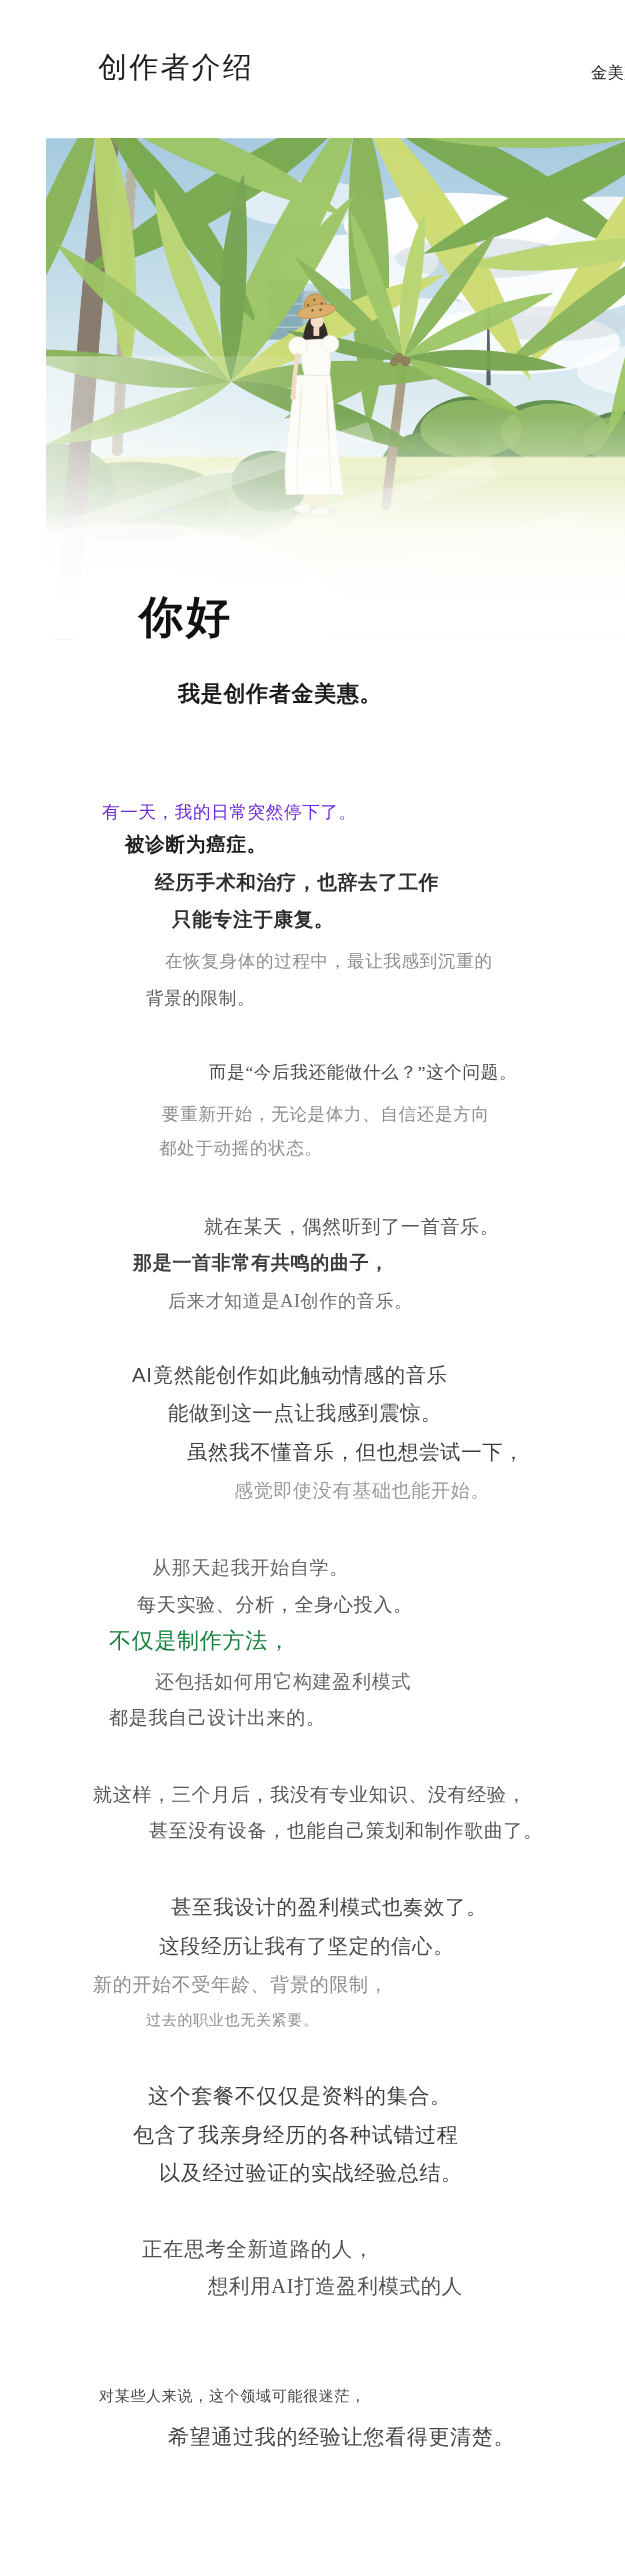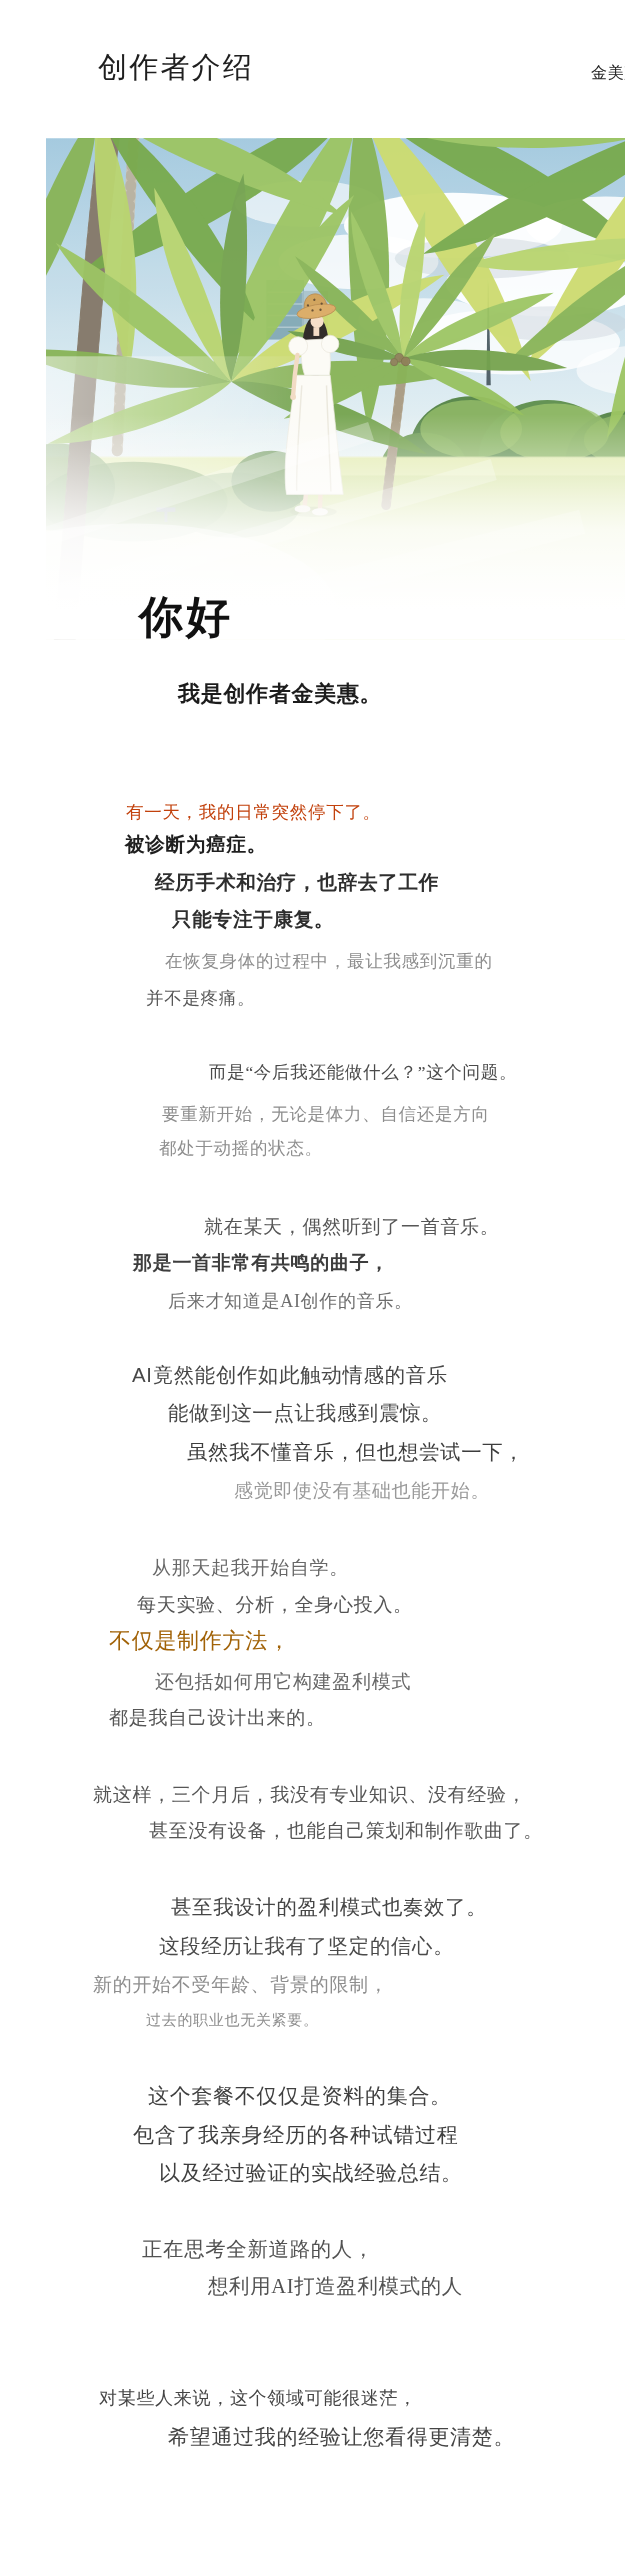--- a/index.html
+++ b/index.html
@@ -204,49 +204,49 @@
       </g>
       <rect x="0" y="300" width="860" height="390" fill="url(#hazeL)"></rect>
       <rect x="0" y="0" width="860" height="690" fill="#ffffff" opacity="0.08"></rect>
       <rect x="0" y="0" width="860" height="690" fill="url(#fade)"></rect>
     </svg>
   </div>
 
   <div class="abs st b6" style="left:93px;top:593px;font-size:44px;color:#111111;letter-spacing:2.9px;">你好</div>
   <div class="abs sb" style="left:132px;top:681px;font-size:22px;color:#1c1c1c;">我是创作者金美惠。</div>
 
-  <div class="abs st" style="left:80px;top:802px;font-size:17.5px;color:#c2410c;">有一天，我的日常突然停下了。</div>
+  <div class="abs st" style="left:56px;top:802px;font-size:17.5px;color:#6d28d9;">有一天，我的日常突然停下了。</div>
   <div class="abs sb" style="left:79px;top:833px;font-size:19.6px;color:#1f1f1f;">被诊断为癌症。</div>
   <div class="abs sb" style="left:109px;top:871px;font-size:19.6px;color:#2e2e2e;">经历手术和治疗，也辞去了工作</div>
   <div class="abs sb" style="left:126px;top:908px;font-size:19.6px;color:#2e2e2e;">只能专注于康复。</div>
   <div class="abs st" style="left:119px;top:951px;font-size:17.5px;color:#8e8e8e;">在恢复身体的过程中，最让我感到沉重的</div>
-  <div class="abs st" style="left:100px;top:988px;font-size:17.5px;color:#585858;">并不是疼痛。</div>
+  <div class="abs st" style="left:100px;top:988px;font-size:17.5px;color:#585858;">背景的限制。</div>
   <div class="abs st" style="left:163px;top:1062px;font-size:17.5px;color:#4a4a4a;">而是“今后我还能做什么？”这个问题。</div>
   <div class="abs st" style="left:116px;top:1104px;font-size:17.5px;color:#8e8e8e;">要重新开始，无论是体力、自信还是方向</div>
   <div class="abs st" style="left:113px;top:1138px;font-size:17.5px;color:#8e8e8e;">都处于动摇的状态。</div>
   <div class="abs st" style="left:158px;top:1216px;font-size:19px;color:#565656;">就在某天，偶然听到了一首音乐。</div>
   <div class="abs st b6" style="left:87px;top:1252px;font-size:19px;color:#3d3d3d;">那是一首非常有共鸣的曲子，</div>
   <div class="abs st" style="left:122px;top:1291px;font-size:18px;color:#6e6e6e;">后来才知道是AI创作的音乐。</div>
   <div class="abs sl" style="left:86px;top:1364px;font-size:20.4px;color:#474747;">AI竟然能创作如此触动情感的音乐</div>
   <div class="abs sl" style="left:122px;top:1402px;font-size:20.4px;color:#474747;">能做到这一点让我感到震惊。</div>
   <div class="abs sl" style="left:141px;top:1441px;font-size:20.4px;color:#3d3d3d;">虽然我不懂音乐，但也想尝试一下，</div>
   <div class="abs sl" style="left:188px;top:1480px;font-size:19px;color:#9a9a9a;">感觉即使没有基础也能开始。</div>
   <div class="abs st" style="left:106px;top:1557px;font-size:19px;color:#686868;">从那天起我开始自学。</div>
   <div class="abs st" style="left:91px;top:1594px;font-size:19px;color:#555555;">每天实验、分析，全身心投入。</div>
-  <div class="abs st" style="left:63px;top:1628px;font-size:22px;color:#a16207;">不仅是制作方法，</div>
+  <div class="abs st" style="left:63px;top:1628px;font-size:22px;color:#15803d;">不仅是制作方法，</div>
   <div class="abs st" style="left:109px;top:1671px;font-size:19px;color:#686868;">还包括如何用它构建盈利模式</div>
   <div class="abs st" style="left:63px;top:1707px;font-size:19px;color:#555555;">都是我自己设计出来的。</div>
   <div class="abs st" style="left:47px;top:1784px;font-size:19px;color:#565656;">就这样，三个月后，我没有专业知识、没有经验，</div>
   <div class="abs st" style="left:103px;top:1822px;font-size:19px;color:#565656;font-family:Liberation Mono, monospace;">甚至没有设备，也能自己策划和制作歌曲了。</div>
   <div class="abs st" style="left:125px;top:1896px;font-size:20.4px;color:#454545;">甚至我设计的盈利模式也奏效了。</div>
   <div class="abs st" style="left:113px;top:1935px;font-size:20.4px;color:#4a4a4a;">这段经历让我有了坚定的信心。</div>
   <div class="abs st" style="left:47px;top:1974px;font-size:19px;color:#8e8e8e;">新的开始不受年龄、背景的限制，</div>
   <div class="abs st" style="left:100px;top:2012px;font-size:15px;color:#8e8e8e;">过去的职业也无关紧要。</div>
   <div class="abs st" style="left:87px;top:2123px;font-size:21px;color:#3f3f3f;">包含了我亲身经历的各种试错过程</div>
   <div class="abs st" style="left:102px;top:2084px;font-size:21px;color:#3f3f3f;">这个套餐不仅仅是资料的集合。</div>
   <div class="abs st" style="left:113px;top:2161px;font-size:21px;color:#3f3f3f;">以及经过验证的实战经验总结。</div>
   <div class="abs st" style="left:96px;top:2238px;font-size:20.4px;color:#525252;">正在思考全新道路的人，</div>
   <div class="abs st" style="left:162px;top:2275px;font-size:20.4px;color:#525252;">想利用AI打造盈利模式的人</div>
-  <div class="abs st" style="left:53px;top:2388px;font-size:18px;color:#454545;">对某些人来说，这个领域可能很迷茫，</div>
+  <div class="abs st" style="left:53px;top:2388px;font-size:15px;color:#454545;">对某些人来说，这个领域可能很迷茫，</div>
   <div class="abs st" style="left:122px;top:2425px;font-size:21px;color:#454545;">希望通过我的经验让您看得更清楚。</div>
 
 </div>
 
 
 </body></html>

